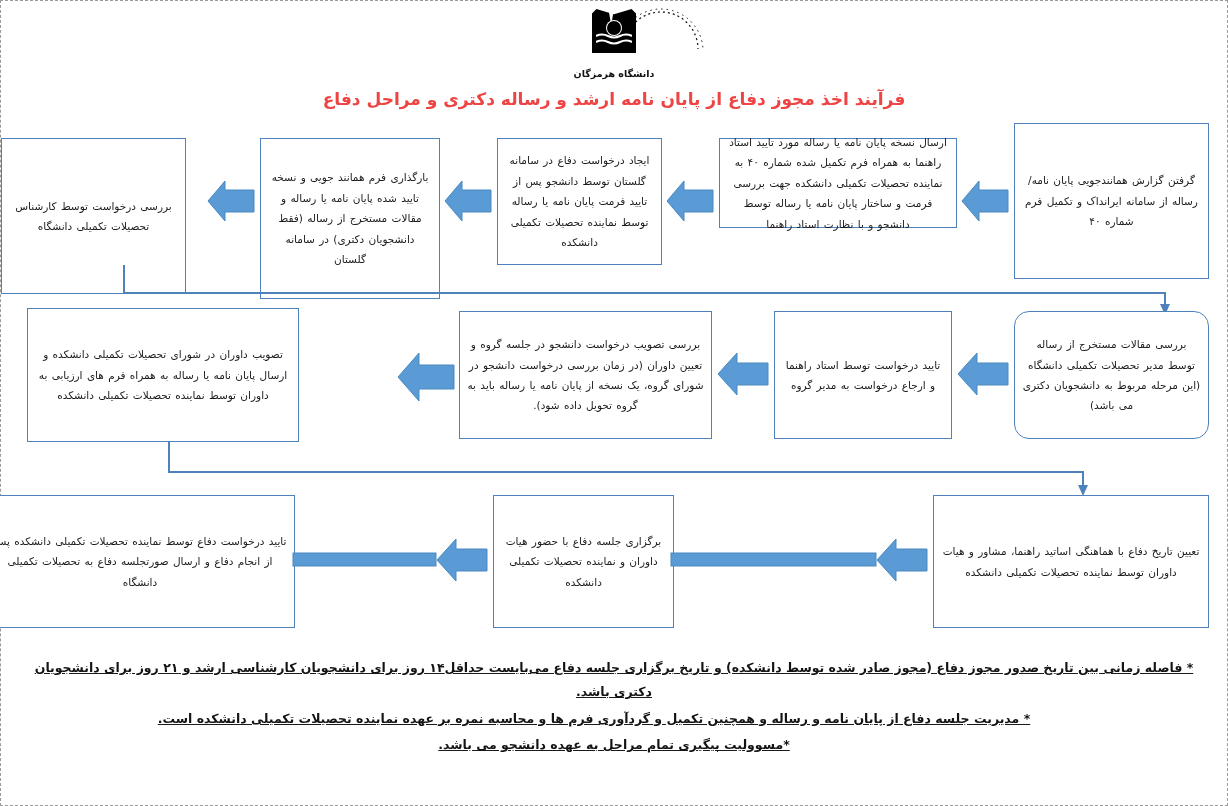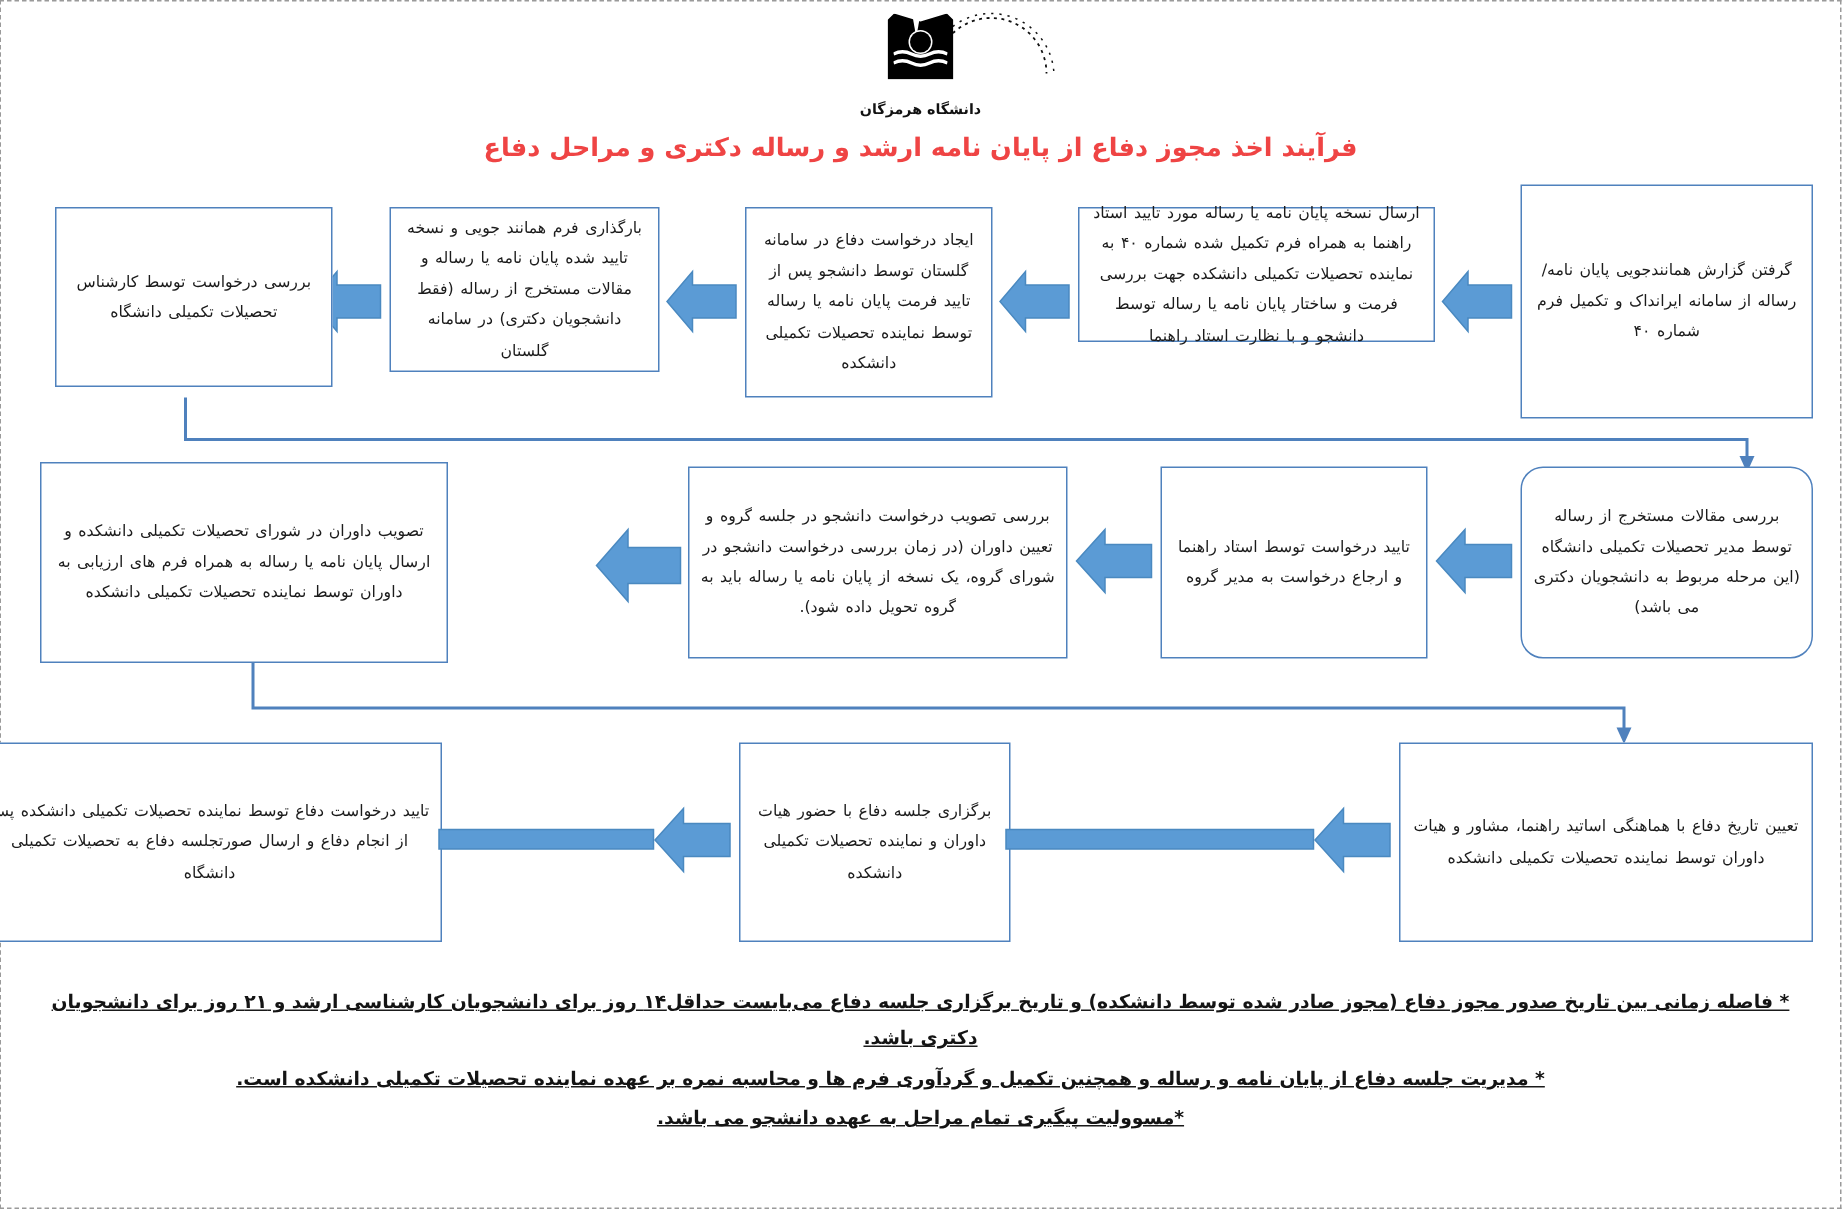--- a/index.html
+++ b/index.html
@@ -146,31 +146,31 @@
   <div class="box" style="right:565px;top:137px;width:165px;height:127px;">
     <p>ایجاد درخواست دفاع در سامانه گلستان توسط دانشجو پس از تایید فرمت پایان نامه یا رساله توسط نماینده تحصیلات تکمیلی دانشکده</p>
   </div>
 
   <div class="harrow" style="right:735px;top:178px;width:48px;height:44px;">
     <svg width="48" height="44" viewBox="0 0 48 44">
       <path d="M47 11 L18 11 L18 2 L1 22 L18 42 L18 33 L47 33 Z" fill="#5b9bd5" stroke="#4a89c0" stroke-width="1"></path>
     </svg>
   </div>
 
-  <div class="box" style="right:787px;top:137px;width:180px;height:110px;margin-left:16px;">
+  <div class="box" style="right:787px;top:137px;width:180px;height:161px;margin-left:16px;">
     <p>بارگذاری فرم همانند جویی و نسخه تایید شده پایان نامه یا رساله و مقالات مستخرج از رساله (فقط دانشجویان دکتری) در سامانه گلستان</p>
   </div>
 
   <div class="harrow" style="right:972px;top:178px;width:48px;height:44px;">
     <svg width="48" height="44" viewBox="0 0 48 44">
       <path d="M47 11 L18 11 L18 2 L1 22 L18 42 L18 33 L47 33 Z" fill="#5b9bd5" stroke="#4a89c0" stroke-width="1"></path>
     </svg>
   </div>
 
-  <div class="box" style="right:1005px;top:137px;width:185px;height:120px;">
+  <div class="box" style="right:1041px;top:137px;width:185px;height:156px;">
     <p>بررسی درخواست توسط کارشناس تحصیلات تکمیلی دانشگاه</p>
   </div>
 
   <div class="conn" style="left:120px;top:264px;width:1060px;height:50px;">
     <svg width="1060" height="50" viewBox="0 0 1060 50">
       <path d="M3 0 L3 28 L1044 28 L1044 42" fill="none" stroke="#4f81bd" stroke-width="2"></path>
       <path d="M1044 50 L1039 39 L1049 39 Z" fill="#4f81bd"></path>
     </svg>
   </div>
 

